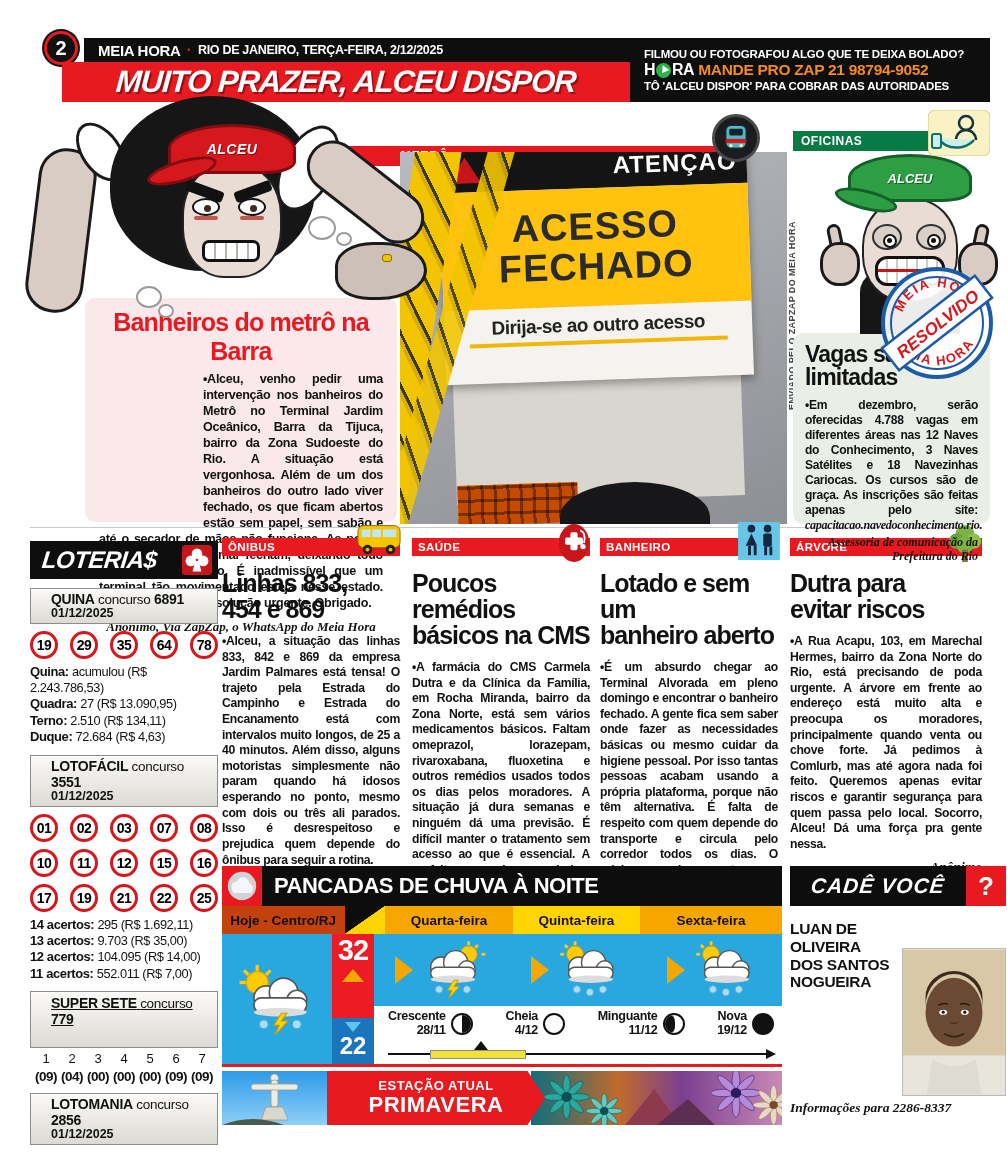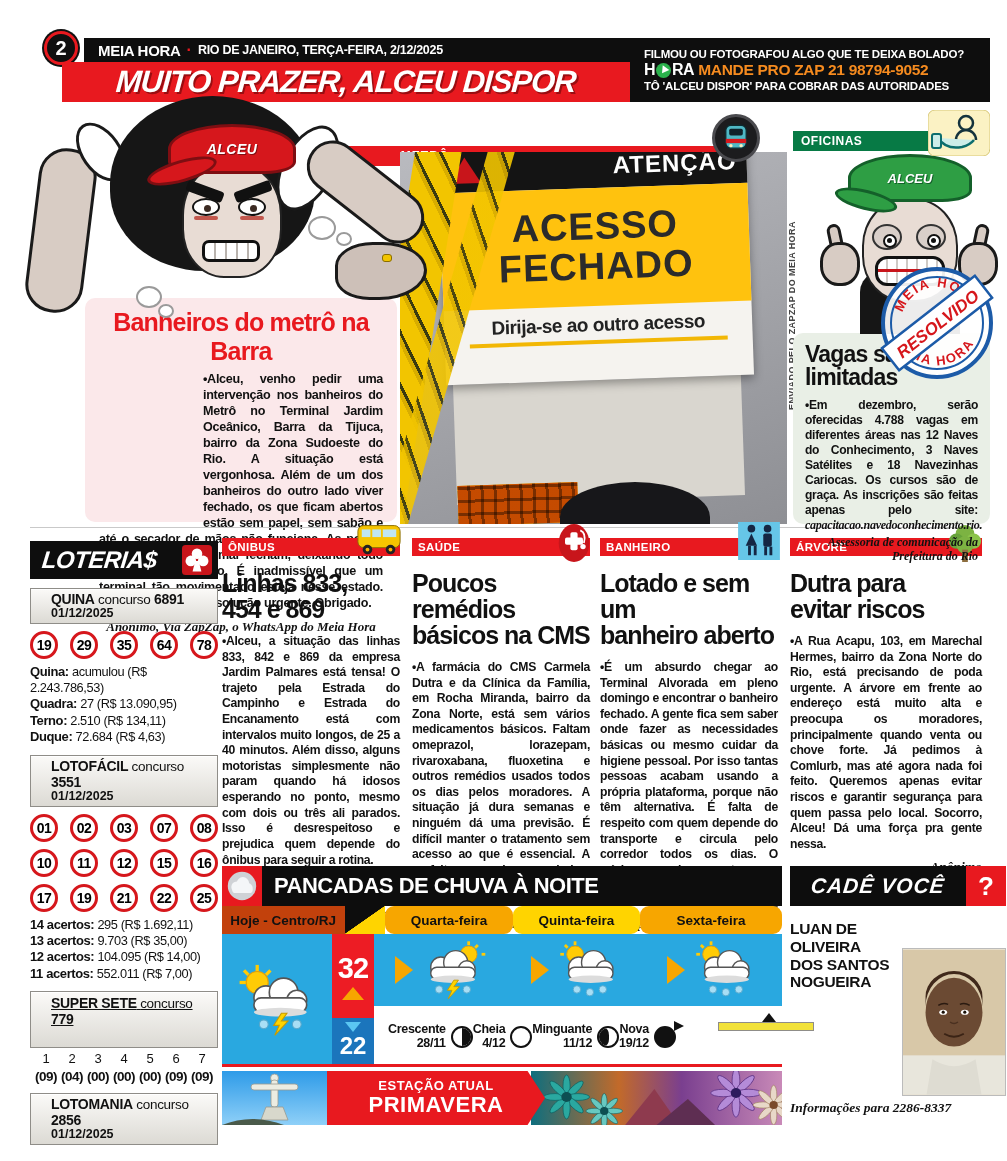--- a/index.html
+++ b/index.html
@@ -167,38 +167,38 @@
   .col .sig{text-align:right;margin-top:6px;font-size:13px;line-height:1.25;}
 
   
   #weather{position:absolute;left:222px;top:866px;width:560px;height:198px;}
   #w-head{height:40px;background:#0D0D0D;display:flex;align-items:center;}
   #w-head .rsq{width:40px;height:40px;background:#E8191F;display:flex;align-items:center;justify-content:center;}
   #w-head .tt{color:#fff;font-weight:bold;font-size:22px;letter-spacing:-0.5px;margin-left:12px;}
   #w-days{display:flex;height:28px;}
   .d-today{width:126px;background:#c2410c;display:flex;align-items:center;justify-content:center;font-weight:bold;font-size:13.5px;}
   .d-wedge{width:42px;background:linear-gradient(to bottom right,#0D0D0D 49%,#FFD400 50%);}
-  .d-day{width:131px;display:flex;align-items:center;justify-content:center;font-weight:bold;font-size:13.5px;border-radius:9px;}
+  .d-day{width:131px;display:flex;align-items:center;justify-content:center;font-weight:bold;font-size:13.5px;}
   .d-or{background:#F7A600;}
   .d-ye{background:#FFD400;}
   .d-last{width:146px;}
   #w-main{display:flex;height:130px;}
   #w-today{width:110px;background:#29A8E0;display:flex;align-items:center;justify-content:center;}
   #w-temp{width:42px;display:flex;flex-direction:column;}
-  #w-temp .hi{height:84px;background:#ED1C24;display:flex;flex-direction:column;align-items:center;justify-content:center;}
+  #w-temp .hi{height:84px;background:#ED1C24;display:flex;flex-direction:column;align-items:center;justify-content:flex-start;}
   #w-temp .hi .n{color:#fff;font-weight:bold;font-size:29px;letter-spacing:-1px;}
   #w-temp .hi .up{width:0;height:0;border-left:11px solid transparent;border-right:11px solid transparent;border-bottom:13px solid #F7A600;margin-top:2px;}
   #w-temp .lo{flex:1;background:#1B75BC;display:flex;flex-direction:column;align-items:center;justify-content:center;}
   #w-temp .lo .dn{width:0;height:0;border-left:8px solid transparent;border-right:8px solid transparent;border-top:10px solid #5BC6F2;}
   #w-temp .lo .n{color:#fff;font-weight:bold;font-size:24px;}
   #w-right{flex:1;display:flex;flex-direction:column;}
   #w-icons{height:72px;background:#29A8E0;display:flex;}
   .w-cell{flex:1;display:flex;align-items:center;justify-content:center;gap:2px;}
   .w-arrow{width:0;height:0;border-top:14px solid transparent;border-bottom:14px solid transparent;border-left:18px solid #F7A600;}
-  #w-moons{flex:1;background:#fff;padding:4px 8px 0 14px;display:flex;}
+  #w-moons{flex:1;background:#fff;padding:4px 8px 0 14px;display:flex;flex-direction:column;}
   .moon-row{display:flex;align-items:center;justify-content:space-between;}
   .moon-item{display:flex;align-items:center;gap:5px;}
   .moon-txt{text-align:right;font-weight:bold;font-size:12.5px;line-height:1.1;letter-spacing:-0.3px;}
   .moon{width:22px;height:22px;border-radius:50%;border:2px solid #111;background:#fff;position:relative;overflow:hidden;}
   .moon.waxing:after{content:"";position:absolute;right:-1px;top:0;width:55%;height:100%;background:#111;}
   .moon.waning:after{content:"";position:absolute;left:-1px;top:0;width:62%;height:100%;background:#111;border-radius:0 40% 40% 0;}
   .moon.new{background:#111;}
   .tl{position:relative;height:20px;margin-top:6px;}
   .tl-line{position:absolute;left:0;right:6px;top:9px;height:2px;background:#111;}
   .tl-line:after{content:"";position:absolute;right:-8px;top:-4px;border-left:10px solid #111;border-top:5px solid transparent;border-bottom:5px solid transparent;}

